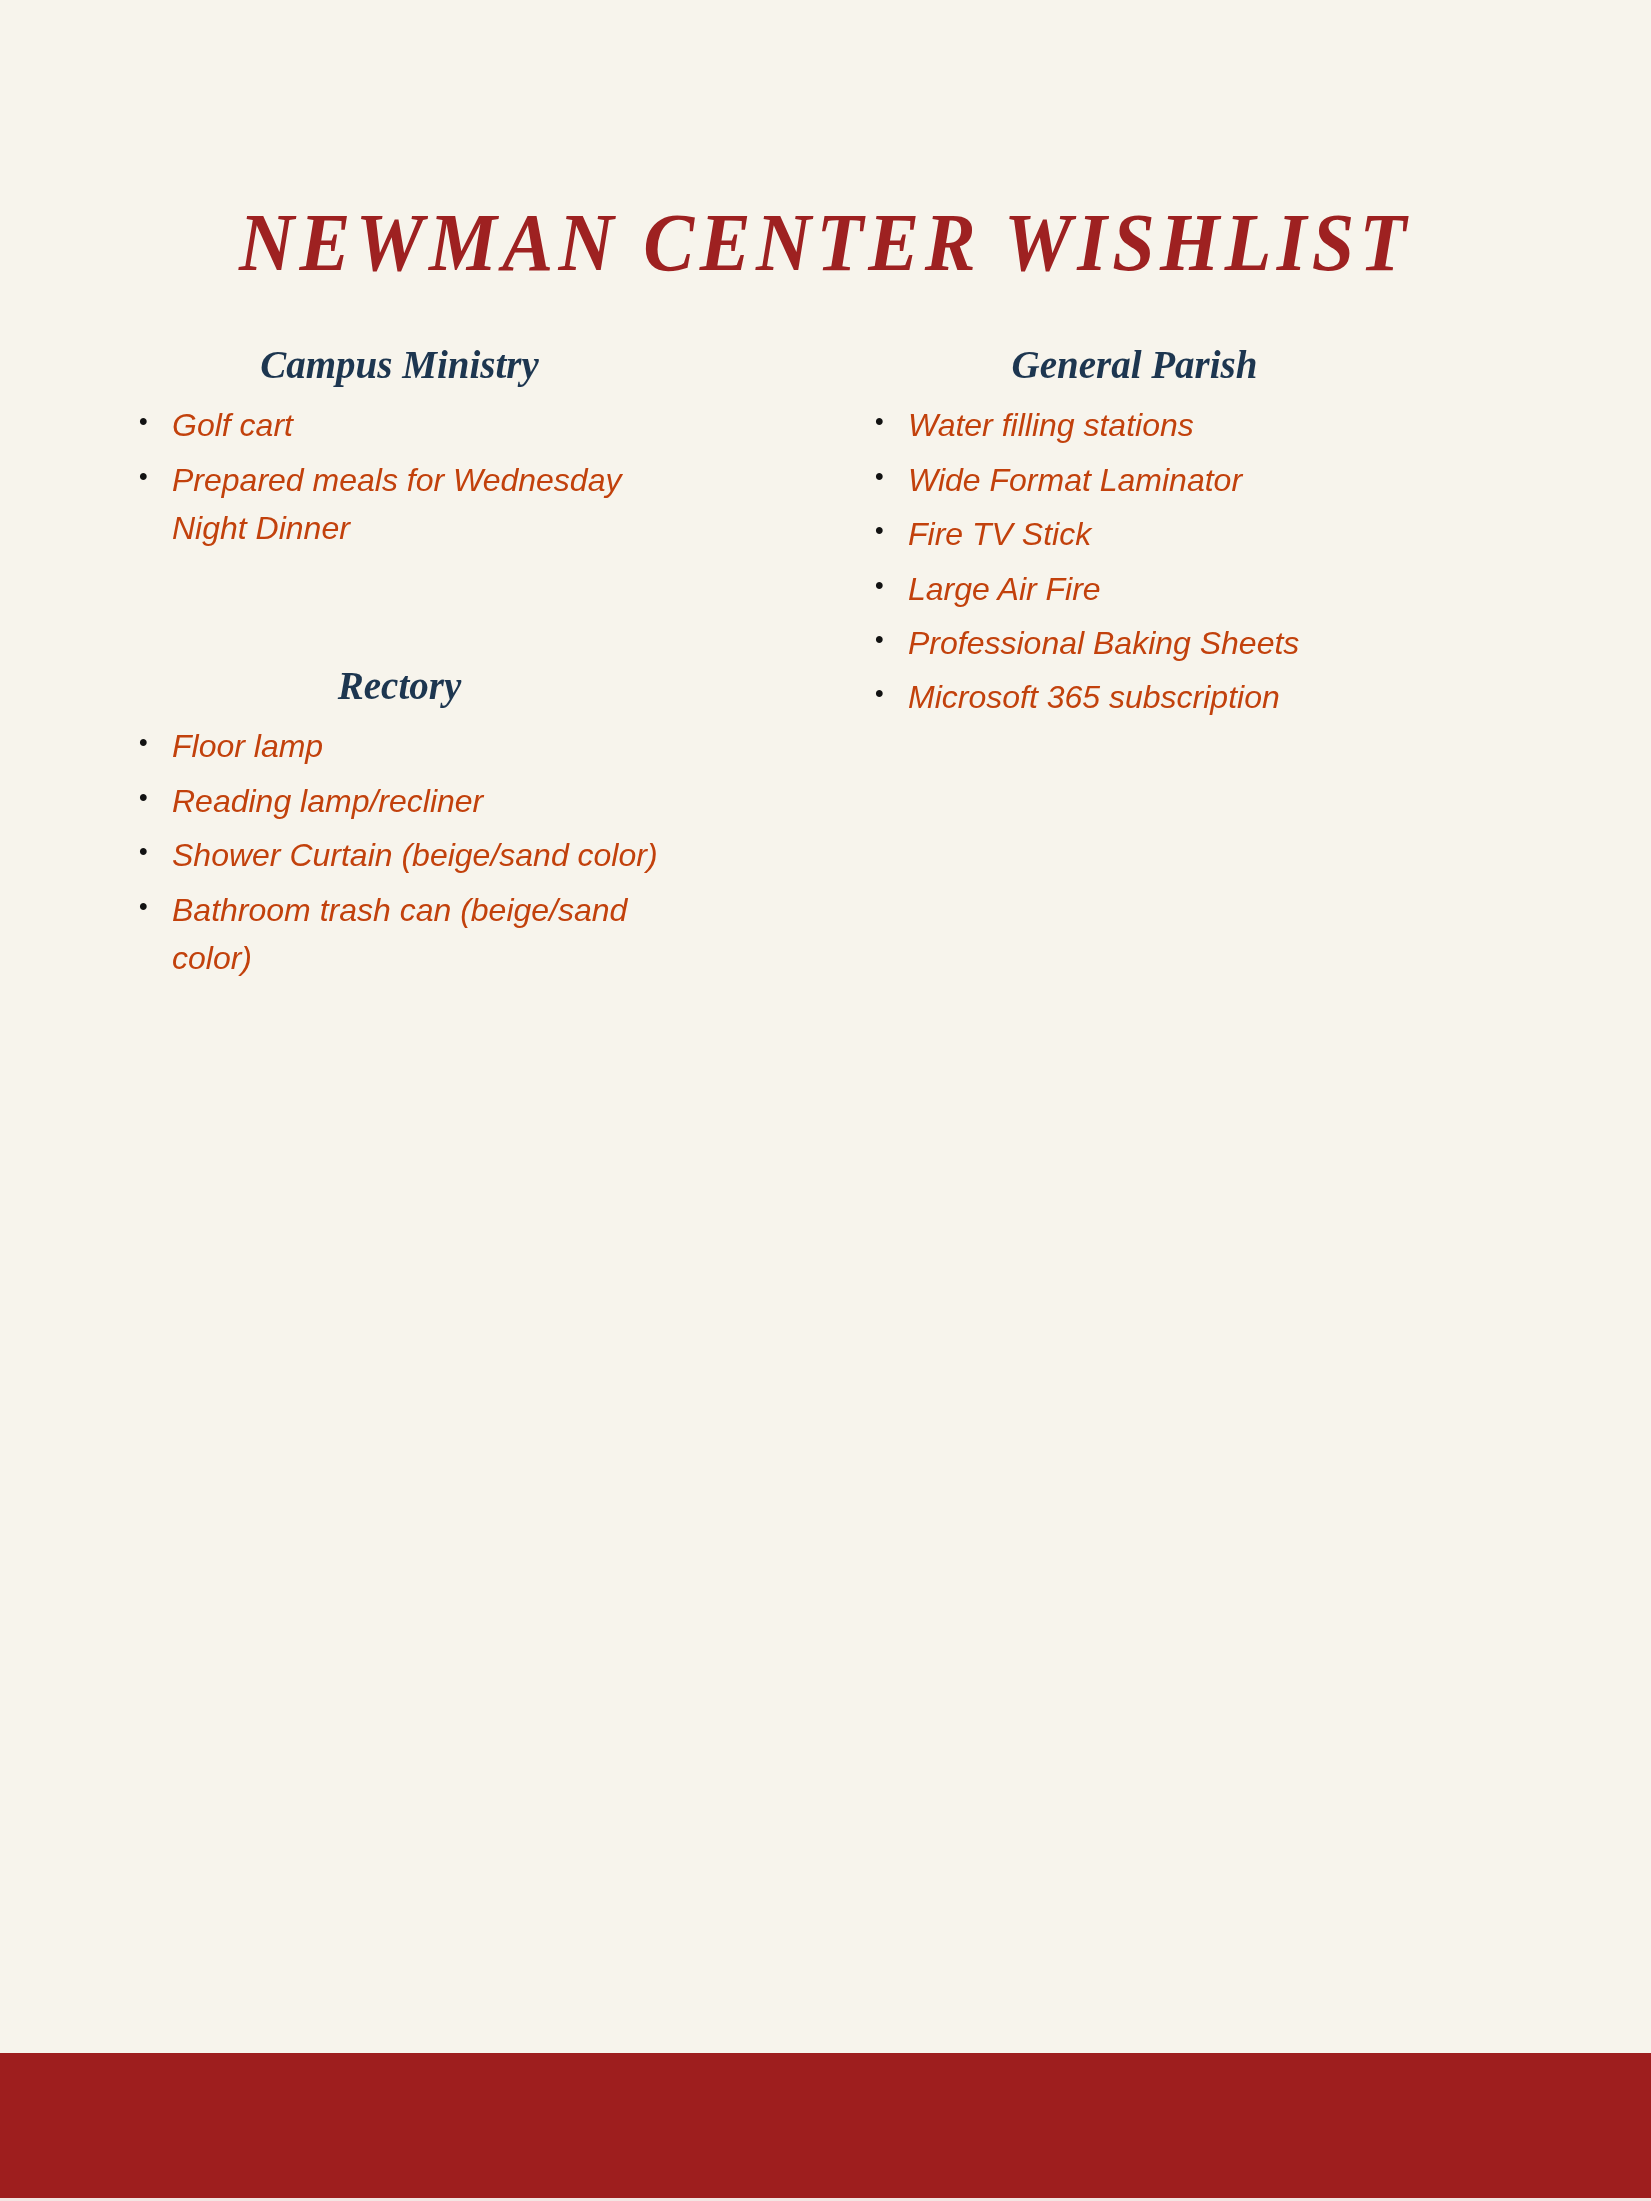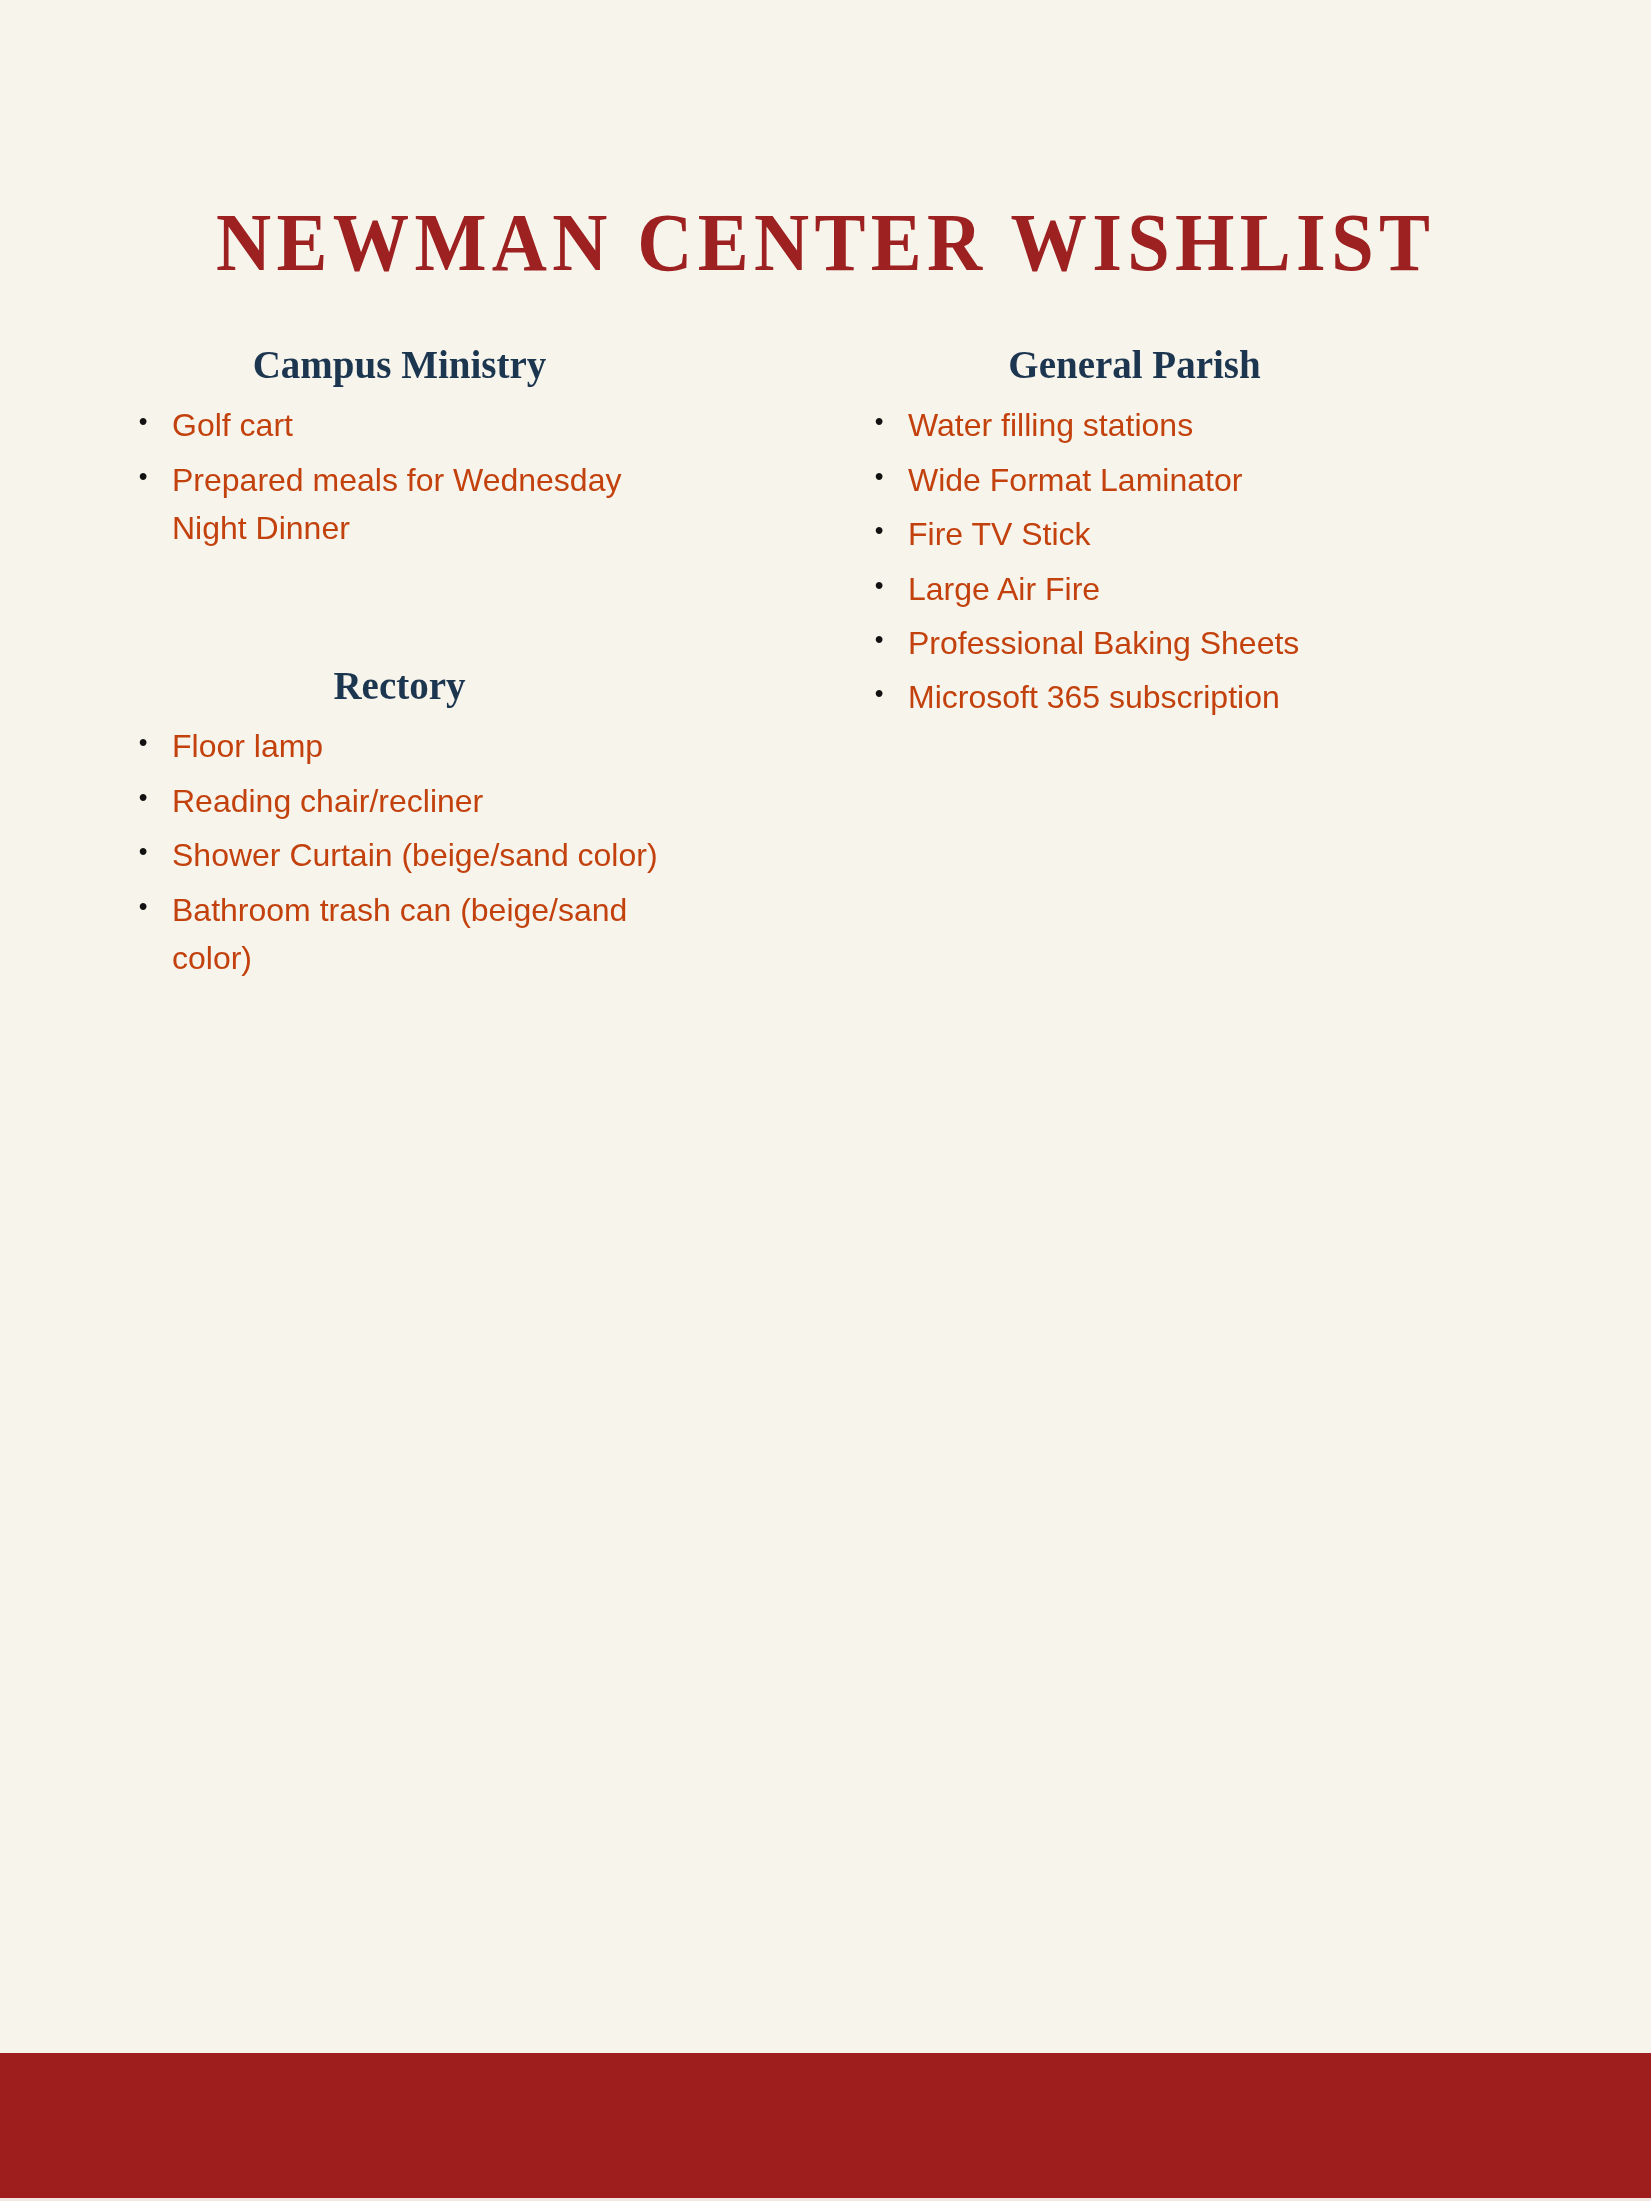--- a/index.html
+++ b/index.html
@@ -16,20 +16,21 @@
     overflow: hidden;
     position: relative;
   }
 
   .page {
     position: relative;
     width: 1651px;
     height: 2201px;
     background: #F7F4EC;
     box-sizing: border-box;
+    font-style: italic;
   }
 
   
   .title-wrap {
     position: absolute;
     top: 145px;
     left: 0;
     width: 1651px;
     text-align: center;
   }
@@ -162,21 +163,21 @@
         <ul class="item-list">
           <li>Golf cart</li>
           <li>Prepared meals for Wednesday Night Dinner</li>
         </ul>
       </div>
 
       <div class="section section-rectory">
         <h2 class="section-heading">Rectory</h2>
         <ul class="item-list">
           <li>Floor lamp</li>
-          <li>Reading chair/recliner</li>
+          <li>Reading lamp/recliner</li>
           <li>Shower Curtain (beige/sand color)</li>
           <li>Bathroom trash can (beige/sand color)</li>
         </ul>
       </div>
 
     </div>
 
     <div class="col col-right">
 
       <div class="section">

